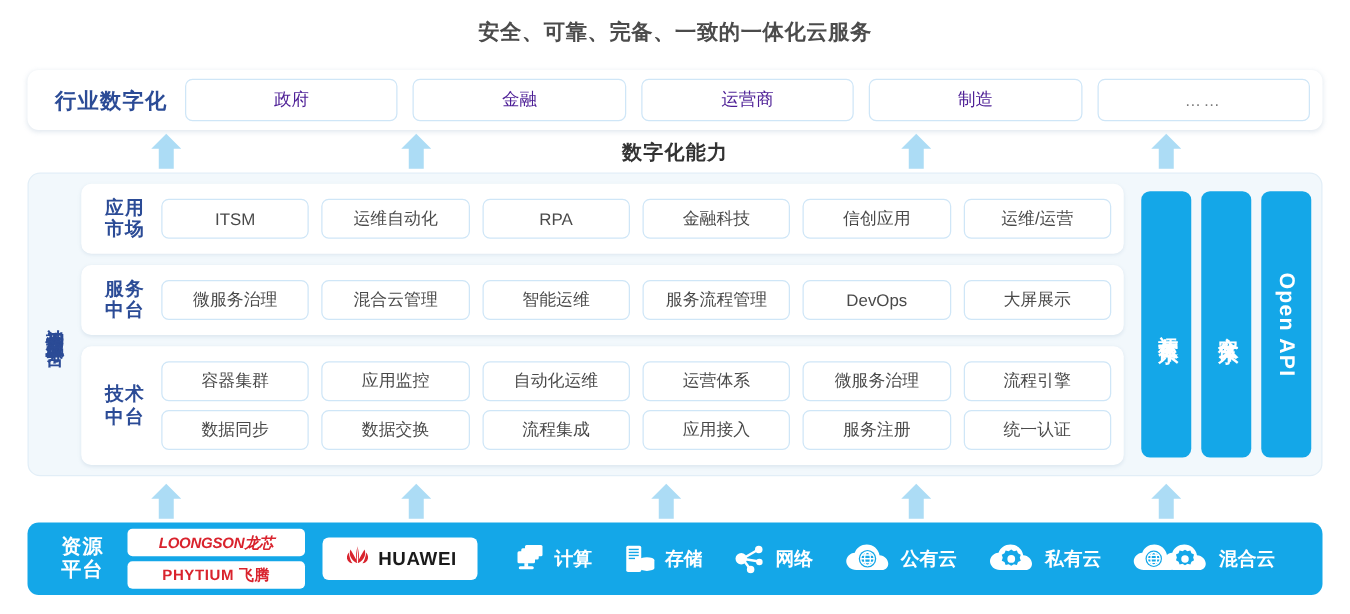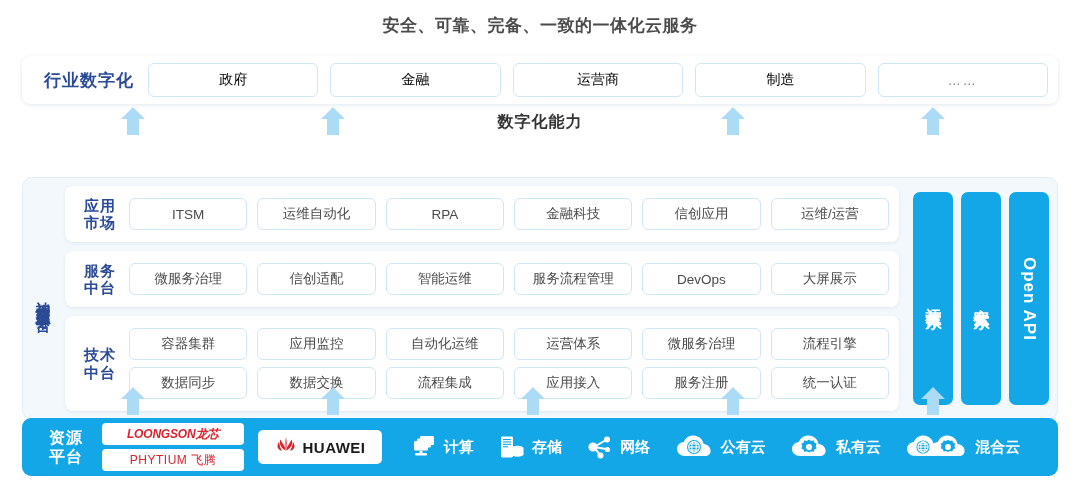--- a/index.html
+++ b/index.html
@@ -36,21 +36,21 @@
   .industry-label{
     width:118px;flex:none;text-align:center;
     font-size:17px;font-weight:bold;color:#2b4b96;
     letter-spacing:1px;
   }
   .industry-items{display:flex;flex:1;gap:12px;padding-right:2px;}
   .pill{
     flex:1;height:32px;border:1px solid #cfe6f7;border-radius:6px;
     background:#fff;
     display:flex;align-items:center;justify-content:center;
-    font-size:14px;color:#000000;
+    font-size:14px;color:#4c1d95;
   }
   .pill.dots{letter-spacing:2px;color:#7b7b7b;font-size:13px;}
 
   
   .arrow-band-top{
     position:absolute;left:0;top:106px;width:1080px;height:32px;
   }
   .arrow{
     position:absolute;top:0;width:26px;height:30px;
   }
@@ -61,21 +61,20 @@
   }
 
   
   .platform{
     position:absolute;left:22px;top:138px;width:1036px;height:243px;
     background:#f2f8fc;
     border:1px solid #e2eef7;
     border-radius:10px;
     box-sizing:border-box;
     display:flex;
-    margin-top:39px;
   }
   .platform-label{
     width:40px;flex:none;
     display:flex;align-items:center;justify-content:center;
     font-size:15px;font-weight:bold;color:#2b4b96;
     letter-spacing:2px;
   }
   .platform-label span{
     writing-mode:vertical-rl;
     text-orientation:upright;
@@ -143,21 +142,21 @@
   .logo-stack{
     display:flex;flex-direction:column;gap:4px;width:142px;flex:none;
   }
   .logo-box{
     height:22px;background:#fff;border-radius:4px;
     display:flex;align-items:center;justify-content:center;
     font-size:12px;font-weight:bold;color:#d9232d;
     white-space:nowrap;
   }
   .logo-box.loongson{font-style:italic;letter-spacing:-.2px;}
-  .logo-box.phytium{font-style:normal;font-weight:normal;letter-spacing:.5px;}
+  .logo-box.phytium{font-style:normal;font-weight:bold;letter-spacing:.5px;}
   .logo-huawei{
     width:124px;height:34px;background:#fff;border-radius:5px;
     margin-left:14px;flex:none;
     display:flex;align-items:center;justify-content:center;gap:6px;
   }
   .hw-text{font-size:15px;font-weight:bold;color:#1a1a1a;letter-spacing:.5px;text-align:right;}
   .res-items{
     flex:1;display:flex;align-items:center;justify-content:space-around;
     padding-left:16px;
   }
@@ -235,21 +234,21 @@
       </div>
 
       <div class="tier tier-svc">
         <div class="tier-label">
           <div>服务</div>
           <div>中台</div>
         </div>
         <div class="tier-body">
           <div class="tier-line">
             <div class="chip">微服务治理</div>
-            <div class="chip">信创适配</div>
+            <div class="chip">混合云管理</div>
             <div class="chip">智能运维</div>
             <div class="chip">服务流程管理</div>
             <div class="chip">DevOps</div>
             <div class="chip">大屏展示</div>
           </div>
         </div>
       </div>
 
       <div class="tier tier-tech">
         <div class="tier-label">

